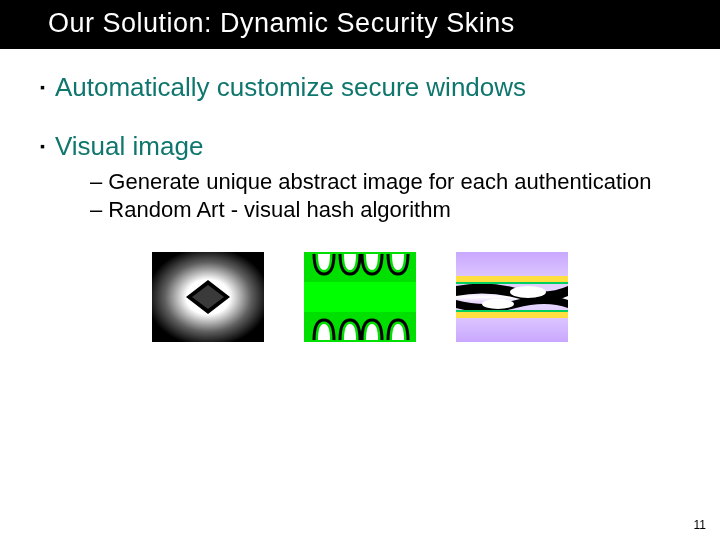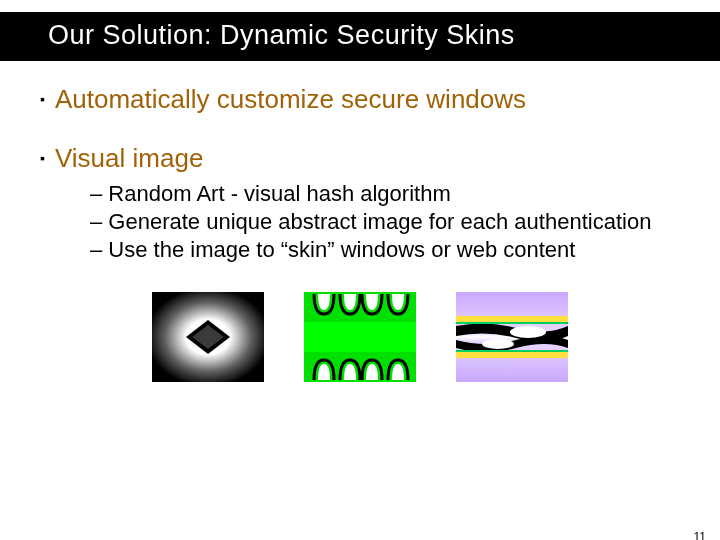--- a/index.html
+++ b/index.html
@@ -1,23 +1,23 @@
 <!DOCTYPE html>
 <html><head>
 <meta charset="utf-8">
 <style>
   * { margin: 0; padding: 0; box-sizing: border-box; }
   html, body { width: 720px; height: 540px; background: #fff; font-family: Verdana, Geneva, sans-serif; overflow: hidden; }
   .slide { width: 720px; height: 540px; position: relative; background: #fff; }
-  .title-bar { background: #000; color: #fff; padding: 8px 0 10px 0; margin: 12px 0 0 0; }
+  .title-bar { background: #000; color: #fff; padding: 8px 0 10px 0; margin: 0 0 0 0; }
   .title-bar h1 { font-size: 27px; font-weight: normal; text-align: left; padding-left: 48px; letter-spacing: 0.5px; }
   .content { padding: 22px 40px 0 40px; }
   .bullet { display: flex; align-items: flex-start; margin-bottom: 26px; }
   .bullet .marker { font-size: 14px; margin-right: 10px; margin-top: 8px; color: #000; }
-  .bullet .text { font-size: 26px; color: #a16207; line-height: 1.25; }
+  .bullet .text { font-size: 26px; color: #0f766e; line-height: 1.25; }
   .sub-list { margin-left: 50px; margin-top: 6px; }
   .sub-item { font-size: 22px; color: #000; line-height: 1.28; }
   .images { display: flex; justify-content: center; gap: 40px; margin-top: 28px; }
   .img-box { width: 112px; height: 90px; }
   .img-box svg { width: 100%; height: 100%; display: block; }
   .page-num { position: absolute; bottom: 8px; right: 14px; font-size: 12px; color: #000; }
 </style>
 </head>
 <body>
 
@@ -33,23 +33,22 @@
       <span class="marker">▪</span>
       <span class="text">Automatically customize secure windows</span>
     </div>
 
     <div class="bullet" style="margin-bottom:4px;">
       <span class="marker">▪</span>
       <span class="text">Visual image</span>
     </div>
 
     <div class="sub-list">
+      <div class="sub-item">– Generate unique abstract image for each authentication</div>
       <div class="sub-item">– Random Art - visual hash algorithm</div>
-      <div class="sub-item">– Generate unique abstract image for each authentication</div>
-      <div class="sub-item">– Use the image to “skin” windows or web content</div>
     </div>
 
     <div class="images">
 
       <div class="img-box">
         <svg viewBox="0 0 112 90">
           <defs>
             <radialGradient id="g1" cx="50%" cy="50%" r="55%">
               <stop offset="0%" stop-color="#ffffff"></stop>
               <stop offset="35%" stop-color="#ffffff"></stop>

